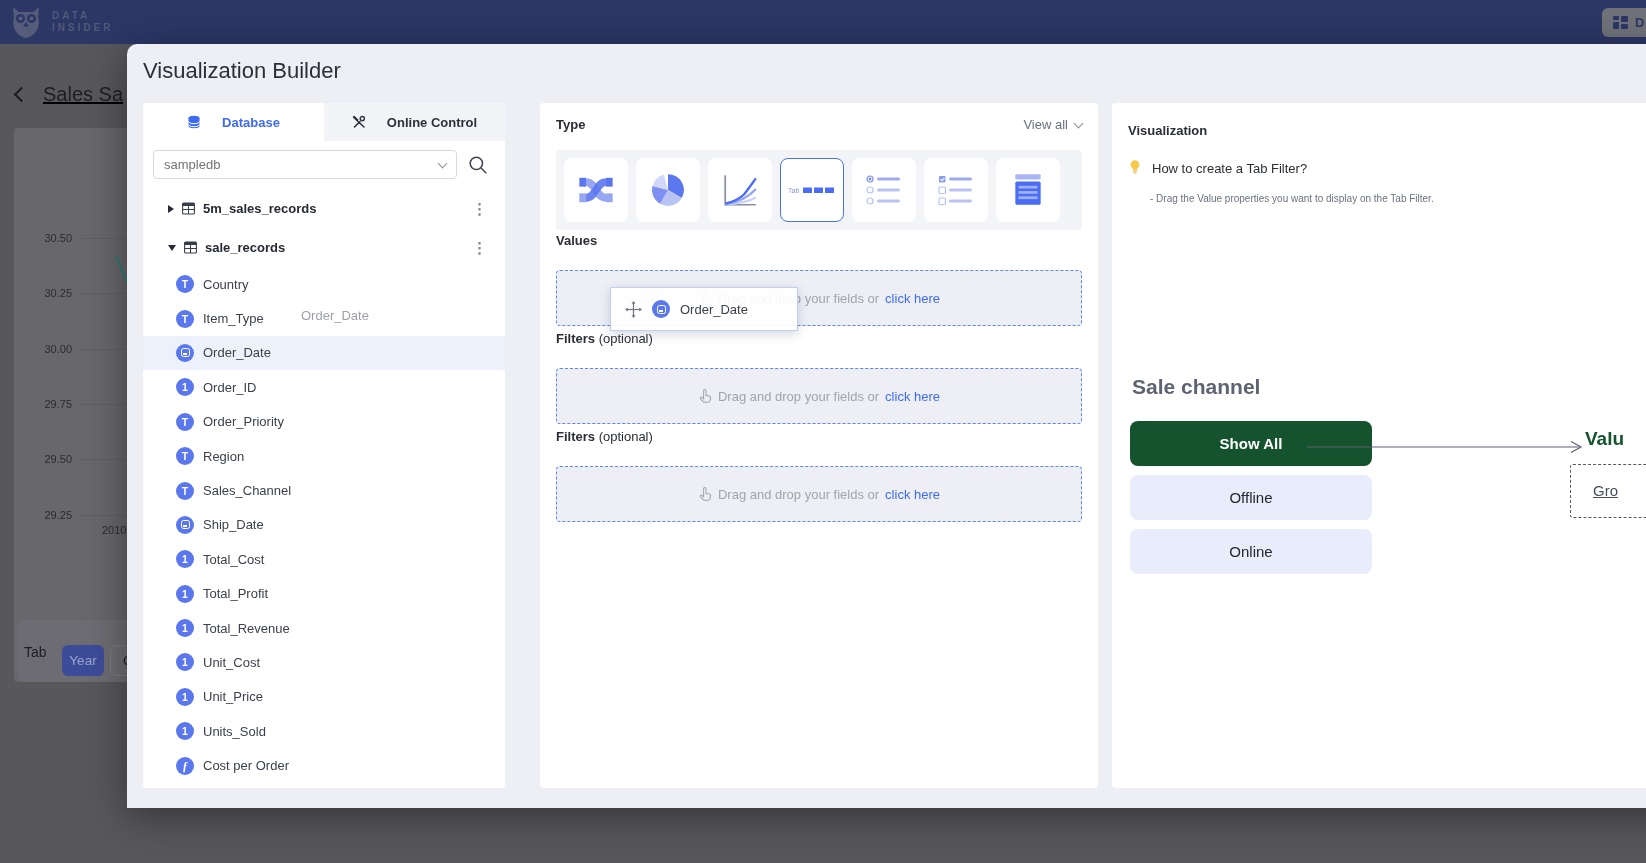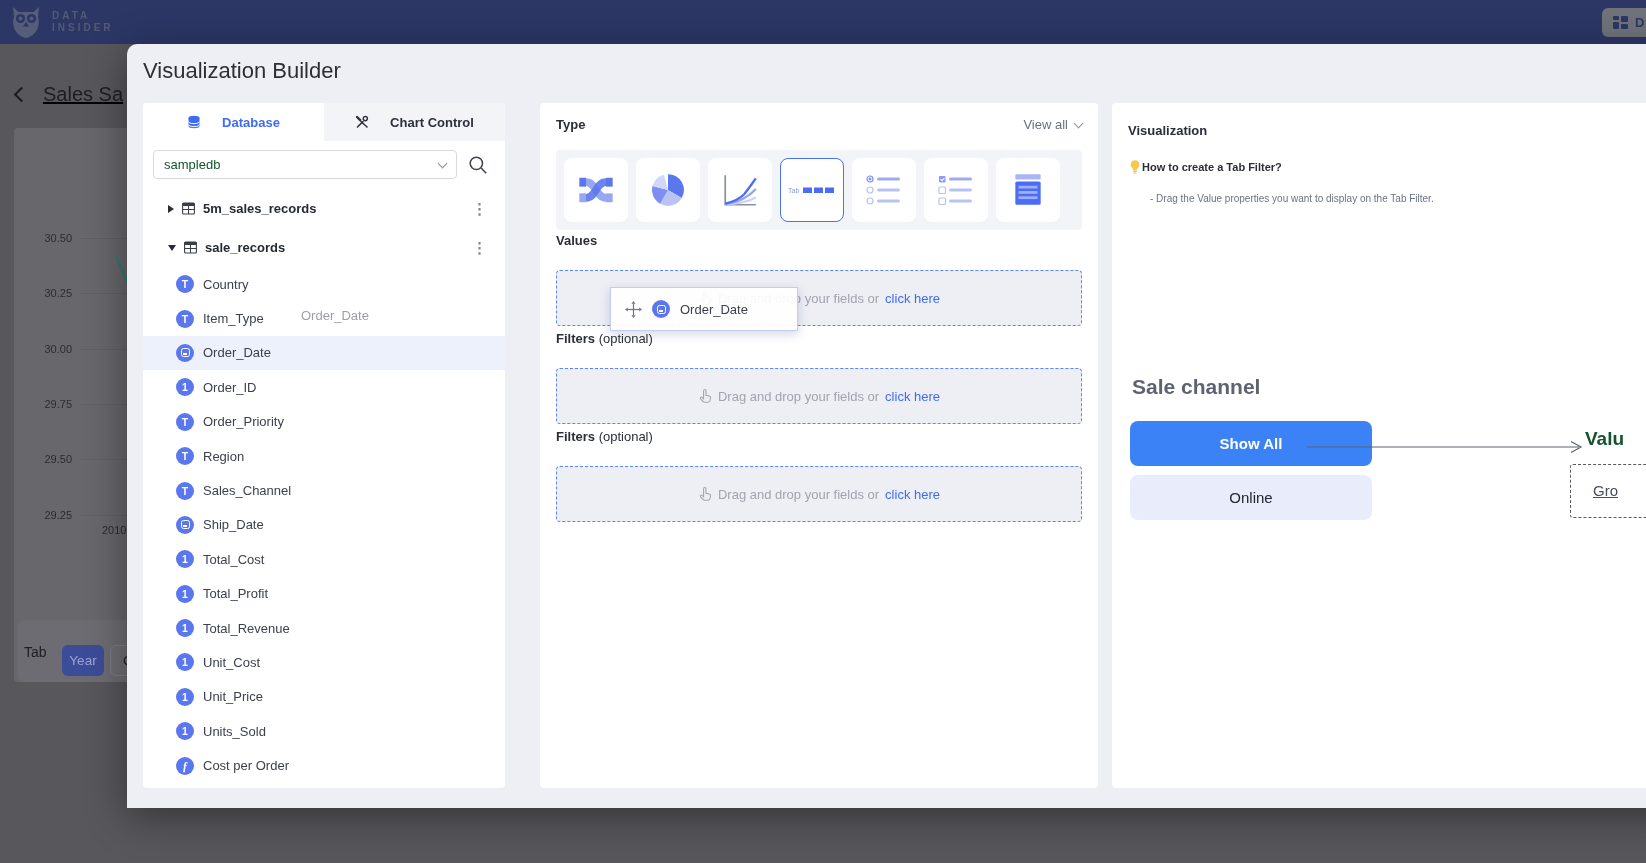--- a/index.html
+++ b/index.html
@@ -36,21 +36,21 @@
   .modal-title { position:absolute; left:16px; top:14px; font-size:22px; font-weight:500; color:#2e2e36; }
   .panel { position:absolute; top:59px; height:685px; background:#fff; border-radius:4px; }
 
   
   .lp { left:16px; width:362px; overflow:hidden; }
   .lp-tabs { position:absolute; left:0; top:0; width:100%; height:38px; display:flex; }
   .lp-tab { width:50%; height:100%; display:flex; align-items:center; justify-content:center; gap:21px;
     font-size:13px; font-weight:bold; color:#2b303b; background:#f3f4f8; cursor:pointer; }
   .lp-tab.active { background:#fff; color:#3e6bf6; }
   .db-select { position:absolute; left:10px; top:47px; width:304px; height:29px; border:1px solid #d8d8e2; border-radius:4px;
-    display:flex; align-items:center; padding:0 10px; font-size:13px; color:#14532d; background:#fff; }
+    display:flex; align-items:center; padding:0 10px; font-size:13px; color:#737373; background:#fff; }
   .db-select .chev { margin-left:auto; }
   .chev { width:7px; height:7px; border-right:1.5px solid #8a8f9b; border-bottom:1.5px solid #8a8f9b;
     transform:rotate(45deg); display:inline-block; margin-top:-3px; }
   .mag-btn { position:absolute; left:324px; top:51px; width:22px; height:22px; }
   .tree { position:absolute; left:0; top:86px; right:0; }
   .trow { height:39px; display:flex; align-items:center; padding-left:25px; gap:8px; position:relative; font-size:13px; }
   .tname { font-weight:700; color:#262a33; font-size:13px; }
   .cr { width:0; height:0; border-top:4px solid transparent; border-bottom:4px solid transparent; border-left:6px solid #262b36; }
   .cd { width:0; height:0; border-left:4px solid transparent; border-right:4px solid transparent; border-top:6px solid #262b36; }
   .kebab { position:absolute; right:18px; top:50%; transform:translateY(-50%); color:#85858e; font-size:15px; font-weight:bold; line-height:10px; }
@@ -77,28 +77,28 @@
   .mp-label { position:absolute; left:16px; }
   .dz { position:absolute; left:16px; right:16px; height:56px; background:#edeff5; border:1px dashed #5b86f7; border-radius:4px;
     display:flex; align-items:center; justify-content:center; gap:6px; font-size:13px; color:#a3a3ae; }
   .dz a { color:#3e6bf6; text-decoration:none; cursor:pointer; }
   .chip { position:absolute; left:70px; top:184px; width:188px; height:44px; background:rgba(255,255,255,.92);
     border:1px solid #c3cdf3; box-shadow:0 3px 10px rgba(60,70,120,.22); display:flex; align-items:center; gap:10px;
     padding:0 14px; font-size:13px; color:#3a3f4a; z-index:3; }
 
   
   .rp { left:985px; width:560px; overflow:visible; }
-  .tip-title { position:absolute; left:30px; top:58px; font-size:11px; font-weight:bold; color:#2b2e36; }
+  .tip-title { position:absolute; left:40px; top:58px; font-size:13px; font-weight:normal; color:#2b2e36; }
   .tip-bulb { position:absolute; left:15px; top:56px; }
   .tip-body { position:absolute; left:38px; top:90px; font-size:10px; color:#6b7280; }
   .preview-title { position:absolute; left:20px; top:272px; font-size:21px; font-weight:600; color:#5d6370; }
   .opts { position:absolute; left:18px; top:318px; width:242px; display:flex; flex-direction:column; gap:9px; }
   .opt-btn { height:45px; border-radius:8px; background:#e9ecfb; color:#23272f; font-size:15px;
     display:flex; align-items:center; justify-content:center; cursor:pointer; }
-  .opt-btn.sel { background:#3b82f6; color:#fff; font-weight:bold; }
+  .opt-btn.sel { background:#14532d; color:#fff; font-weight:bold; }
   .fly-arrow { position:absolute; left:195px; top:336px; }
   .ann-value { position:absolute; left:473px; top:325px; font-size:19px; font-weight:bold; color:#14532d; }
   .ann-box { position:absolute; left:458px; top:361px; width:230px; height:54px; border:1.5px dashed #565b66; border-radius:3px; }
   .ann-group { position:absolute; left:22px; top:17px; font-size:15px; color:#474d5a; text-decoration:underline; }
 </style>
 </head>
 <body>
 
 <div class="navbar">
   <div class="brand">
@@ -173,21 +173,21 @@
           <path d="M1.5 9.4 c0 1.3 2.5 2.3 5.5 2.3 s5.5 -1 5.5 -2.3" fill="none" stroke="#fff" stroke-width="1"></path>
         </svg>
         <span>Database</span>
       </div>
       <div class="lp-tab">
         <svg width="14" height="14" viewBox="0 0 14 14" stroke="#2e333f" fill="none">
           <path d="M2.5 12 L8 6.5 M6 6.5 L12 12" stroke-width="1.6" stroke-linecap="round"></path>
           <path d="M2 2 l3.2 3.2" stroke-width="2.4" stroke-linecap="round"></path>
           <circle cx="10.3" cy="3.6" r="2.1" stroke-width="1.4"></circle>
         </svg>
-        <span>Chart Control</span>
+        <span>Online Control</span>
       </div>
     </div>
 
     <div class="db-select">
       <span>sampledb</span>
       <span class="chev"></span>
     </div>
     <svg class="mag-btn" viewBox="0 0 20 20" fill="none" stroke="#3f4450" stroke-width="1.4">
       <circle cx="8.5" cy="8.5" r="5.6"></circle>
         <line x1="12.8" y1="12.8" x2="17.5" y2="17.5"></line>
@@ -444,20 +444,21 @@
       <path d="M8 1.2 a4.4 4.4 0 0 1 4.4 4.4 c0 1.9 -1.1 2.8 -1.8 3.7 -.4 .5 -.6 1 -.6 1.6 H6 c0 -.6 -.2 -1.1 -.6 -1.6 C4.7 8.4 3.6 7.5 3.6 5.6 A4.4 4.4 0 0 1 8 1.2 Z" fill="#f6c94b"></path>
       <rect x="6" y="11.6" width="4" height="1.2" rx=".6" fill="#e3b63e"></rect>
       <rect x="6.5" y="13.4" width="3" height="1.2" rx=".6" fill="#e3b63e"></rect>
     </svg>
     <div class="tip-title">How to create a Tab Filter?</div>
     <div class="tip-body">- Drag the Value properties you want to display on the Tab Filter.</div>
 
     <div class="preview-title">Sale channel</div>
     <div class="opts" id="channel-opts">
         <div class="opt-btn sel">Show All</div>
+        <div class="opt-btn">Offline</div>
         <div class="opt-btn">Online</div>
       </div>
 
     <svg class="fly-arrow" width="280" height="16" viewBox="0 0 280 16" fill="none" stroke="#5d6370" stroke-width="1.2">
       <line x1="0" y1="8" x2="272" y2="8"></line>
         <path d="M264 2.5 L274 8 L264 13.5"></path>
     </svg>
     <div class="ann-value">Valu</div>
     <div class="ann-box">
       <span class="ann-group">Gro</span>

